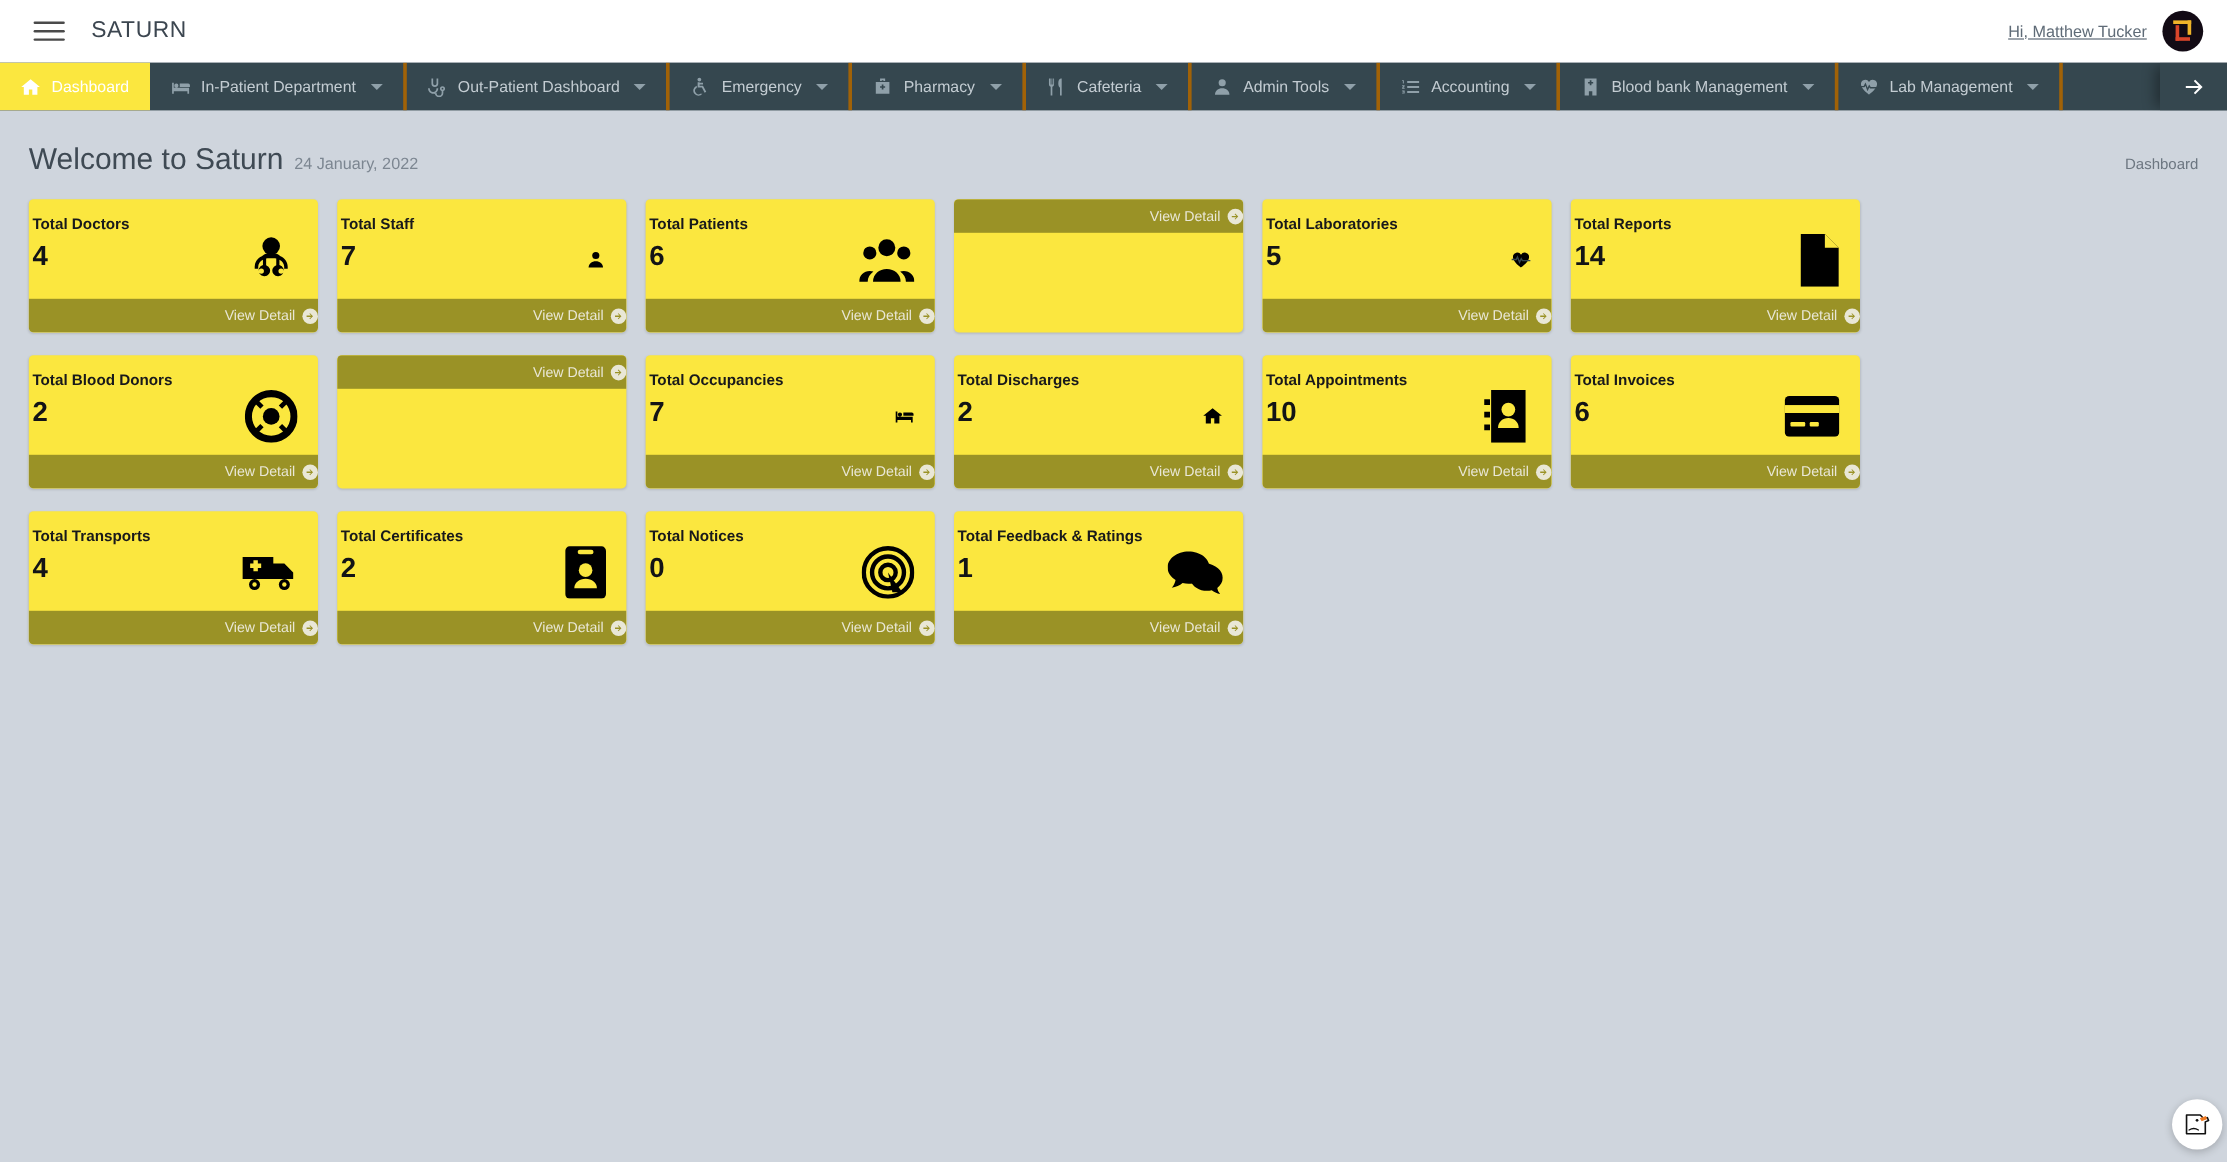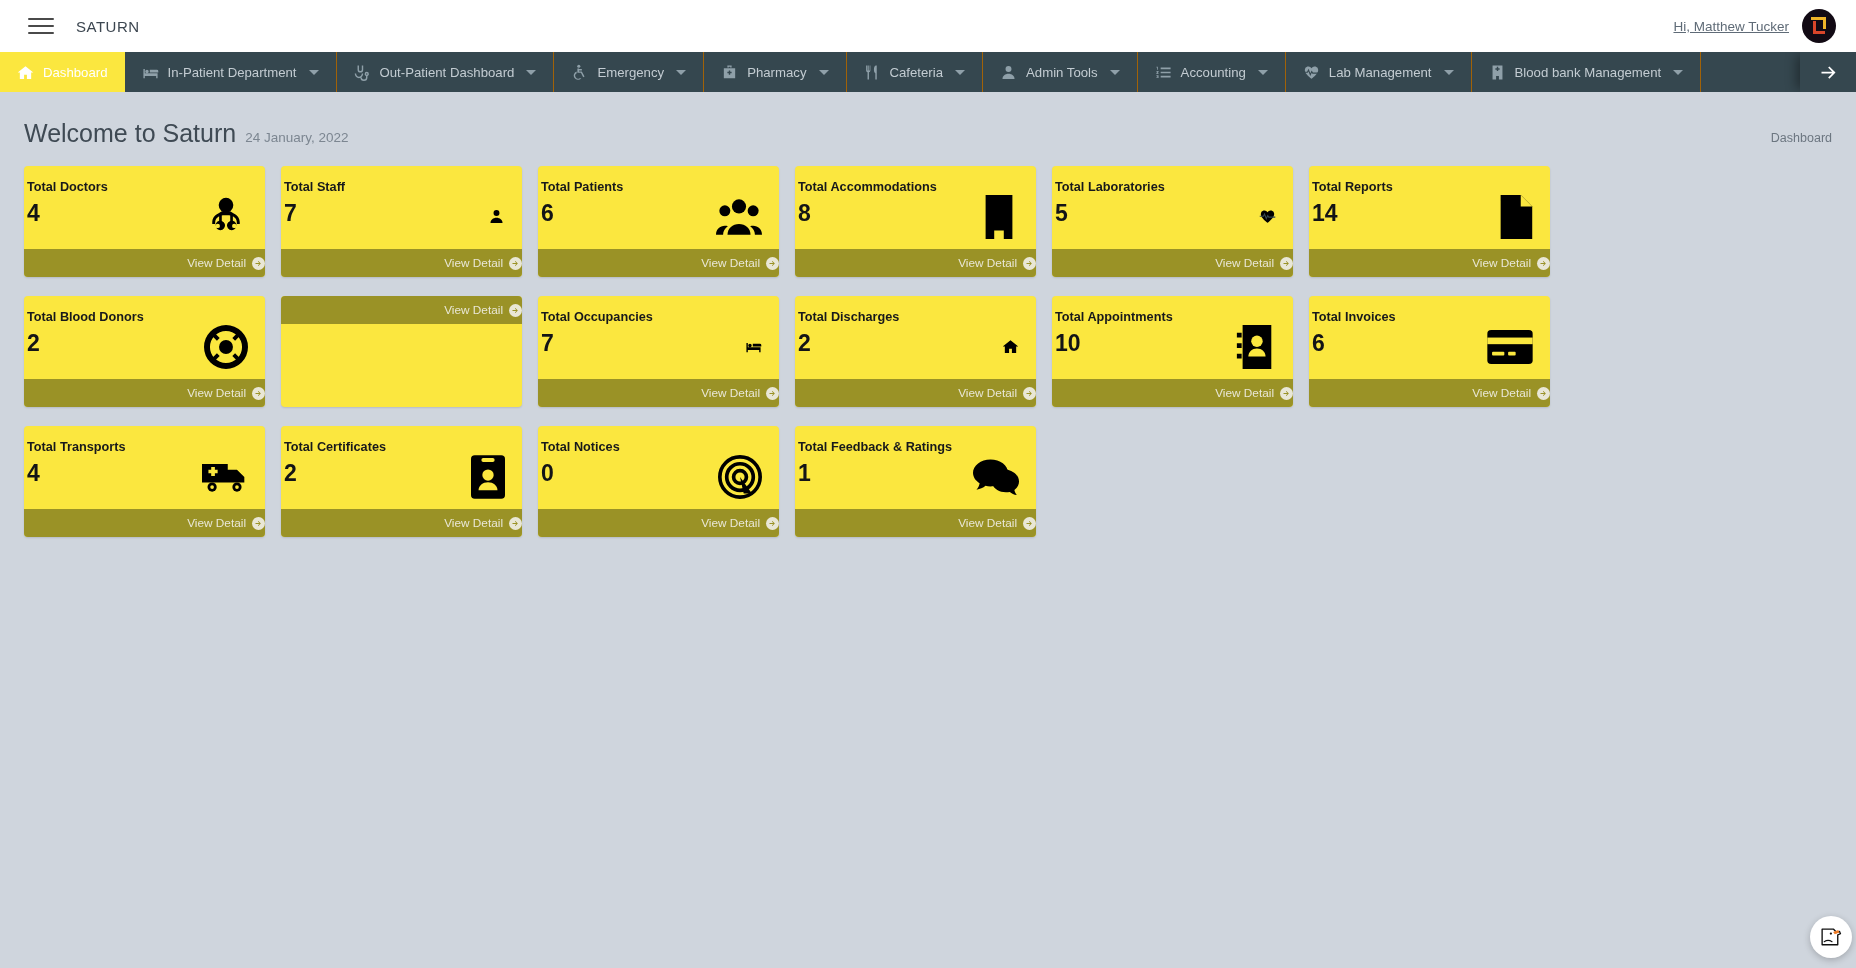--- a/index.html
+++ b/index.html
@@ -25,21 +25,21 @@
     display: flex; flex-direction: column; justify-content: center;
     gap: 5px;
     margin-left: 14px;
     cursor: pointer;
   }
   .hamburger span {
     display: block; height: 2px; width: 26px; background: #4a4a4a; border-radius: 1px;
   }
   .brand {
     margin-left: 22px;
-    font-size: 15px;
+    font-size: 19px;
     color: #3c4650;
     letter-spacing: 0.5px;
     font-weight: 400;
   }
   .topbar-right {
     margin-left: auto;
     display: flex;
     align-items: center;
     gap: 13px;
     padding-right: 6px;
@@ -85,21 +85,21 @@
     overflow: hidden;
   }
   .navitem {
     display: flex;
     align-items: center;
     gap: 9px;
     padding: 0 17px;
     color: #c3ccd2;
     font-size: 13.2px;
     white-space: nowrap;
-    border-right: 1px solid #a16207;
+    border-right: 3px solid #a16207;
     cursor: pointer;
     flex: none;
   }
   .navitem.active {
     background: #fbe73f;
     color: #ffffff;
     border-right: none;
   }
   .navitem.active .navlabel { color: #ffffff; }
   .navitem.active svg { fill: #ffffff; }
@@ -320,34 +320,34 @@
         <svg width="17" height="17" viewBox="0 0 24 24">
           <path d="M8 5h14v2.4H8zM8 10.8h14v2.4H8zM8 16.6h14V19H8zM2 4h2v4H2.9V5H2zM2 10h3v1.2l-1.6 1.8H5V14H2v-1.2L3.6 11H2zM2 16h3v3.6H2v-.9h2v-.5H2.6v-.8H4v-.5H2z"></path>
         </svg>
       </span>
       <span class="navlabel">Accounting</span>
       <span class="caret"></span>
     </div>
     <div class="navitem">
       <span style="display: flex;">
         <svg width="17" height="17" viewBox="0 0 24 24">
+          <path d="M5 2h14v20h-5v-5h-4v5H5zm6 2v2H9v2h2v2h2V8h2V6h-2V4zM7 11h2.2v2.2H7zm7.8 0H17v2.2h-2.2zM7 15h2.2v2.2H7zm7.8 0H17v2.2h-2.2z"></path>
+        </svg>
+      </span>
+      <span class="navlabel">Blood bank Management</span>
+      <span class="caret"></span>
+    </div>
+    <div class="navitem">
+      <span style="display: flex;">
+        <svg width="17" height="17" viewBox="0 0 24 24">
           <path d="M12 21S2.5 14.5 2.5 8.6A5.1 5.1 0 0112 6a5.1 5.1 0 019.5 2.6C21.5 14.5 12 21 12 21z"></path>
           <path d="M1 11.6h5.3l1.5-3 2.5 6.4 2-4.3 1.4 2.2H23" stroke="#35474f" stroke-width="1.6" fill="none"></path>
         </svg>
       </span>
       <span class="navlabel">Lab Management</span>
-      <span class="caret"></span>
-    </div>
-    <div class="navitem">
-      <span style="display: flex;">
-        <svg width="17" height="17" viewBox="0 0 24 24">
-          <path d="M5 2h14v20h-5v-5h-4v5H5zm6 2v2H9v2h2v2h2V8h2V6h-2V4zM7 11h2.2v2.2H7zm7.8 0H17v2.2h-2.2zM7 15h2.2v2.2H7zm7.8 0H17v2.2h-2.2z"></path>
-        </svg>
-      </span>
-      <span class="navlabel">Blood bank Management</span>
       <span class="caret"></span>
     </div>
     <div class="nav-next">
       <span style="display:flex">
         <svg width="21" height="21" viewBox="0 0 24 24">
           <path d="M4 11h12.2l-4.6-4.6L13 5l7 7-7 7-1.4-1.4 4.6-4.6H4z"></path>
         </svg>
       </span>
     </div>
   </div>
@@ -424,31 +424,20 @@
         <div class="card-foot">
           <span class="lbl">View Detail</span>
           <span class="arrow">
             <svg width="9" height="9" viewBox="0 0 24 24">
               <path d="M4 10.5h10l-3.8-3.8L11.6 5.3 18.3 12l-6.7 6.7-1.4-1.4 3.8-3.8H4z"></path>
             </svg>
           </span>
         </div>
       </div>
       <div class="card">
-        <div class="card-body">
-          <div class="card-text">
-            <div class="card-label">Total Accommodations</div>
-            <div class="card-value">8</div>
-          </div>
-          <div class="card-icon">
-            <svg width="40" height="44" viewBox="0 0 40 46">
-              <path d="M6 0h28v46h-9v-9h-10v9H6zM11 6h5v5h-5zm13 0h5v5h-5zM11 15h5v5h-5zm13 0h5v5h-5zM11 24h5v5h-5zm13 0h5v5h-5z"></path>
-            </svg>
-          </div>
-        </div>
         <div class="card-foot">
           <span class="lbl">View Detail</span>
           <span class="arrow">
             <svg width="9" height="9" viewBox="0 0 24 24">
               <path d="M4 10.5h10l-3.8-3.8L11.6 5.3 18.3 12l-6.7 6.7-1.4-1.4 3.8-3.8H4z"></path>
             </svg>
           </span>
         </div>
       </div>
       <div class="card">

